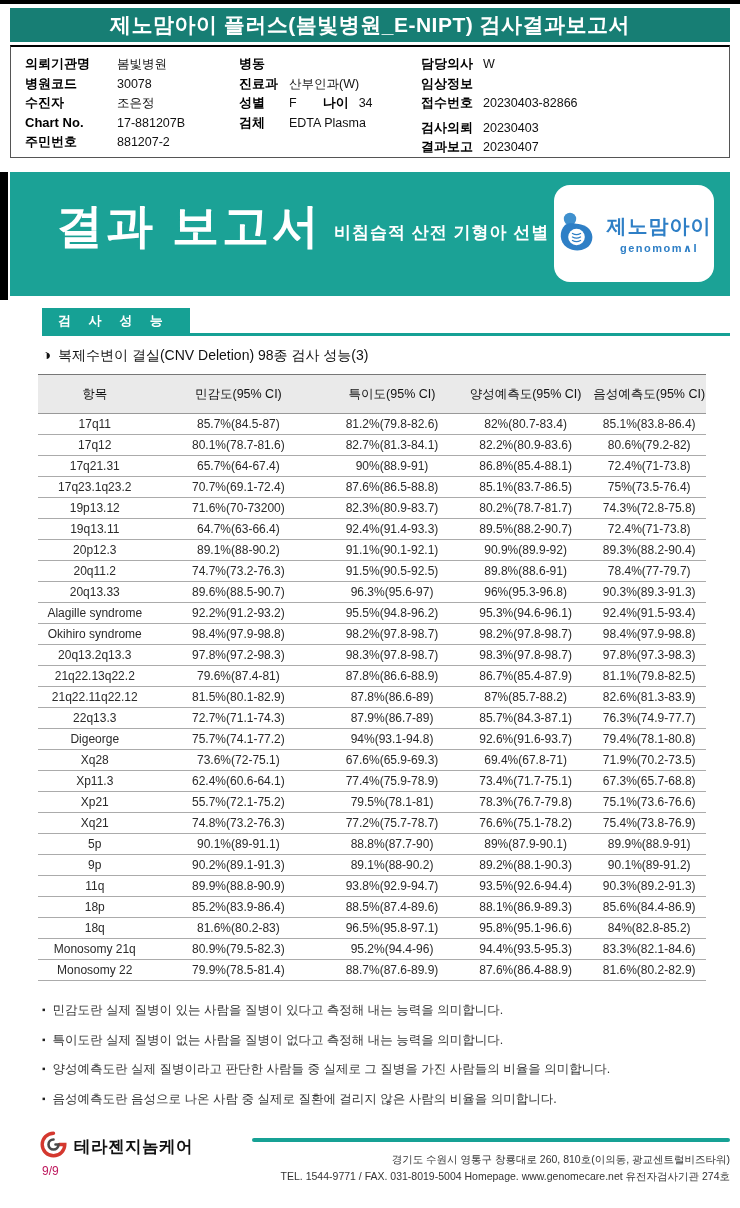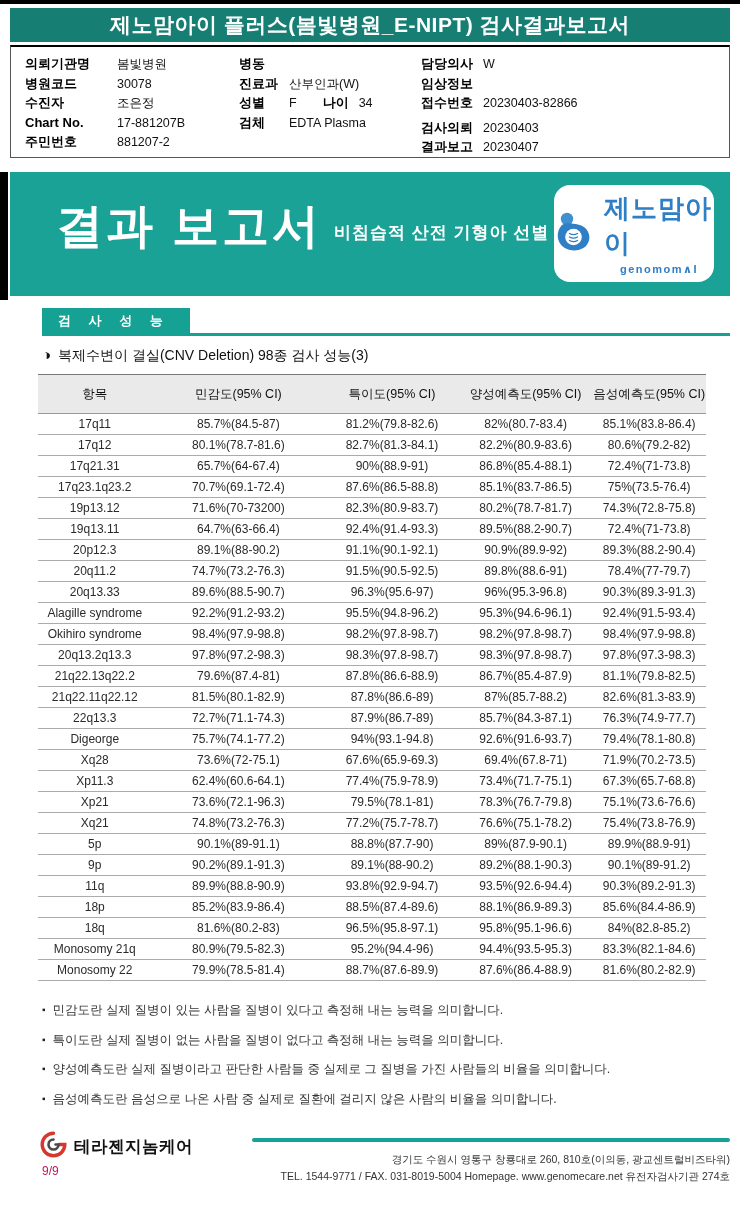--- a/index.html
+++ b/index.html
@@ -37,21 +37,21 @@
   .col3 .info-row:nth-child(4){margin-top:5px;}
 
   
   .banner{position:absolute;left:10px;top:172px;width:720px;height:124px;background:var(--banner);}
   .banner-text{display:flex;align-items:flex-end;gap:12px;padding:30px 0 0 46px;}
   .banner-title{font-size:47px;font-weight:800;color:#fff;letter-spacing:3px;line-height:1;}
   .banner-subtitle{font-size:17px;font-weight:700;color:#fff;padding-bottom:5px;letter-spacing:1px;}
   .logo-card{position:absolute;right:16px;top:13px;width:160px;height:97px;background:#fff;
     border-radius:16px;display:flex;align-items:center;justify-content:center;gap:8px;}
   .logo-texts{display:flex;flex-direction:column;align-items:center;}
-  .logo-name{font-size:26px;font-weight:800;color:var(--logo-blue);letter-spacing:1px;}
+  .logo-name{font-size:20px;font-weight:800;color:var(--logo-blue);letter-spacing:1px;}
   .logo-sub{font-size:11px;font-weight:600;color:var(--logo-blue);letter-spacing:1.5px;margin-top:2px;}
 
   
   .section-row{position:absolute;left:42px;top:308px;width:688px;border-bottom:3px solid var(--accent);}
   .section-box{display:inline-block;background:var(--accent);color:#fff;font-size:13px;font-weight:700;
     letter-spacing:7px;padding:4px 20px 3px 16px;}
 
   
   .table-caption{position:absolute;left:42px;top:346px;font-size:14px;color:#111;}
   .caption-bullet{margin-right:7px;font-size:15px;}
@@ -310,21 +310,21 @@
       </tr>
         <tr>
         <td>Xp11.3</td>
         <td>62.4%(60.6-64.1)</td>
         <td>77.4%(75.9-78.9)</td>
         <td>73.4%(71.7-75.1)</td>
         <td>67.3%(65.7-68.8)</td>
       </tr>
         <tr>
         <td>Xp21</td>
-        <td>73.6%(72.1-96.3)</td>
+        <td>55.7%(72.1-75.2)</td>
         <td>79.5%(78.1-81)</td>
         <td>78.3%(76.7-79.8)</td>
         <td>75.1%(73.6-76.6)</td>
       </tr>
         <tr>
         <td>Xq21</td>
         <td>74.8%(73.2-76.3)</td>
         <td>77.2%(75.7-78.7)</td>
         <td>76.6%(75.1-78.2)</td>
         <td>75.4%(73.8-76.9)</td>

